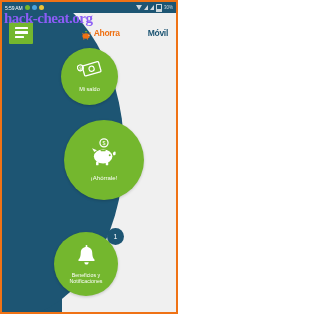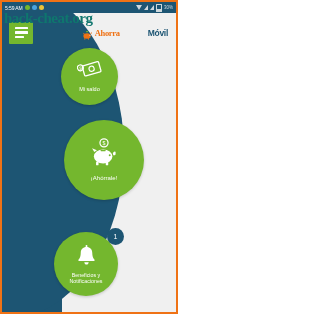--- a/index.html
+++ b/index.html
@@ -153,21 +153,21 @@
     width: 11px;
     height: 12px;
     position: relative;
   }
   #brand-text {
     font-size: 8.5px;
     font-weight: bold;
     letter-spacing: -0.3px;
     white-space: nowrap;
   }
-  #brand-text .t1 { color: #ef7215; font-family: Liberation Serif, serif; }
+  #brand-text .t1 { color: #ef7215; }
   #brand-text .t2 { color: #1d5573; padding-left: 28px; }
   
   .circle-btn {
     position: absolute;
     border-radius: 50%;
     background: #74b72e;
     display: flex;
     flex-direction: column;
     align-items: center;
     justify-content: center;
@@ -217,21 +217,21 @@
     justify-content: center;
     z-index: 30;
   }
   
   #watermark {
     position: absolute;
     left: 2px;
     top: 8px;
     font-size: 15px;
     font-weight: bold;
-    color: #0f766e;
+    color: #8b5cf6;
     letter-spacing: -0.5px;
     z-index: 60;
     white-space: nowrap;
     font-family: "Liberation Serif", serif;
     pointer-events: none;
   }
 </style>
 </head>
 <body>
 

